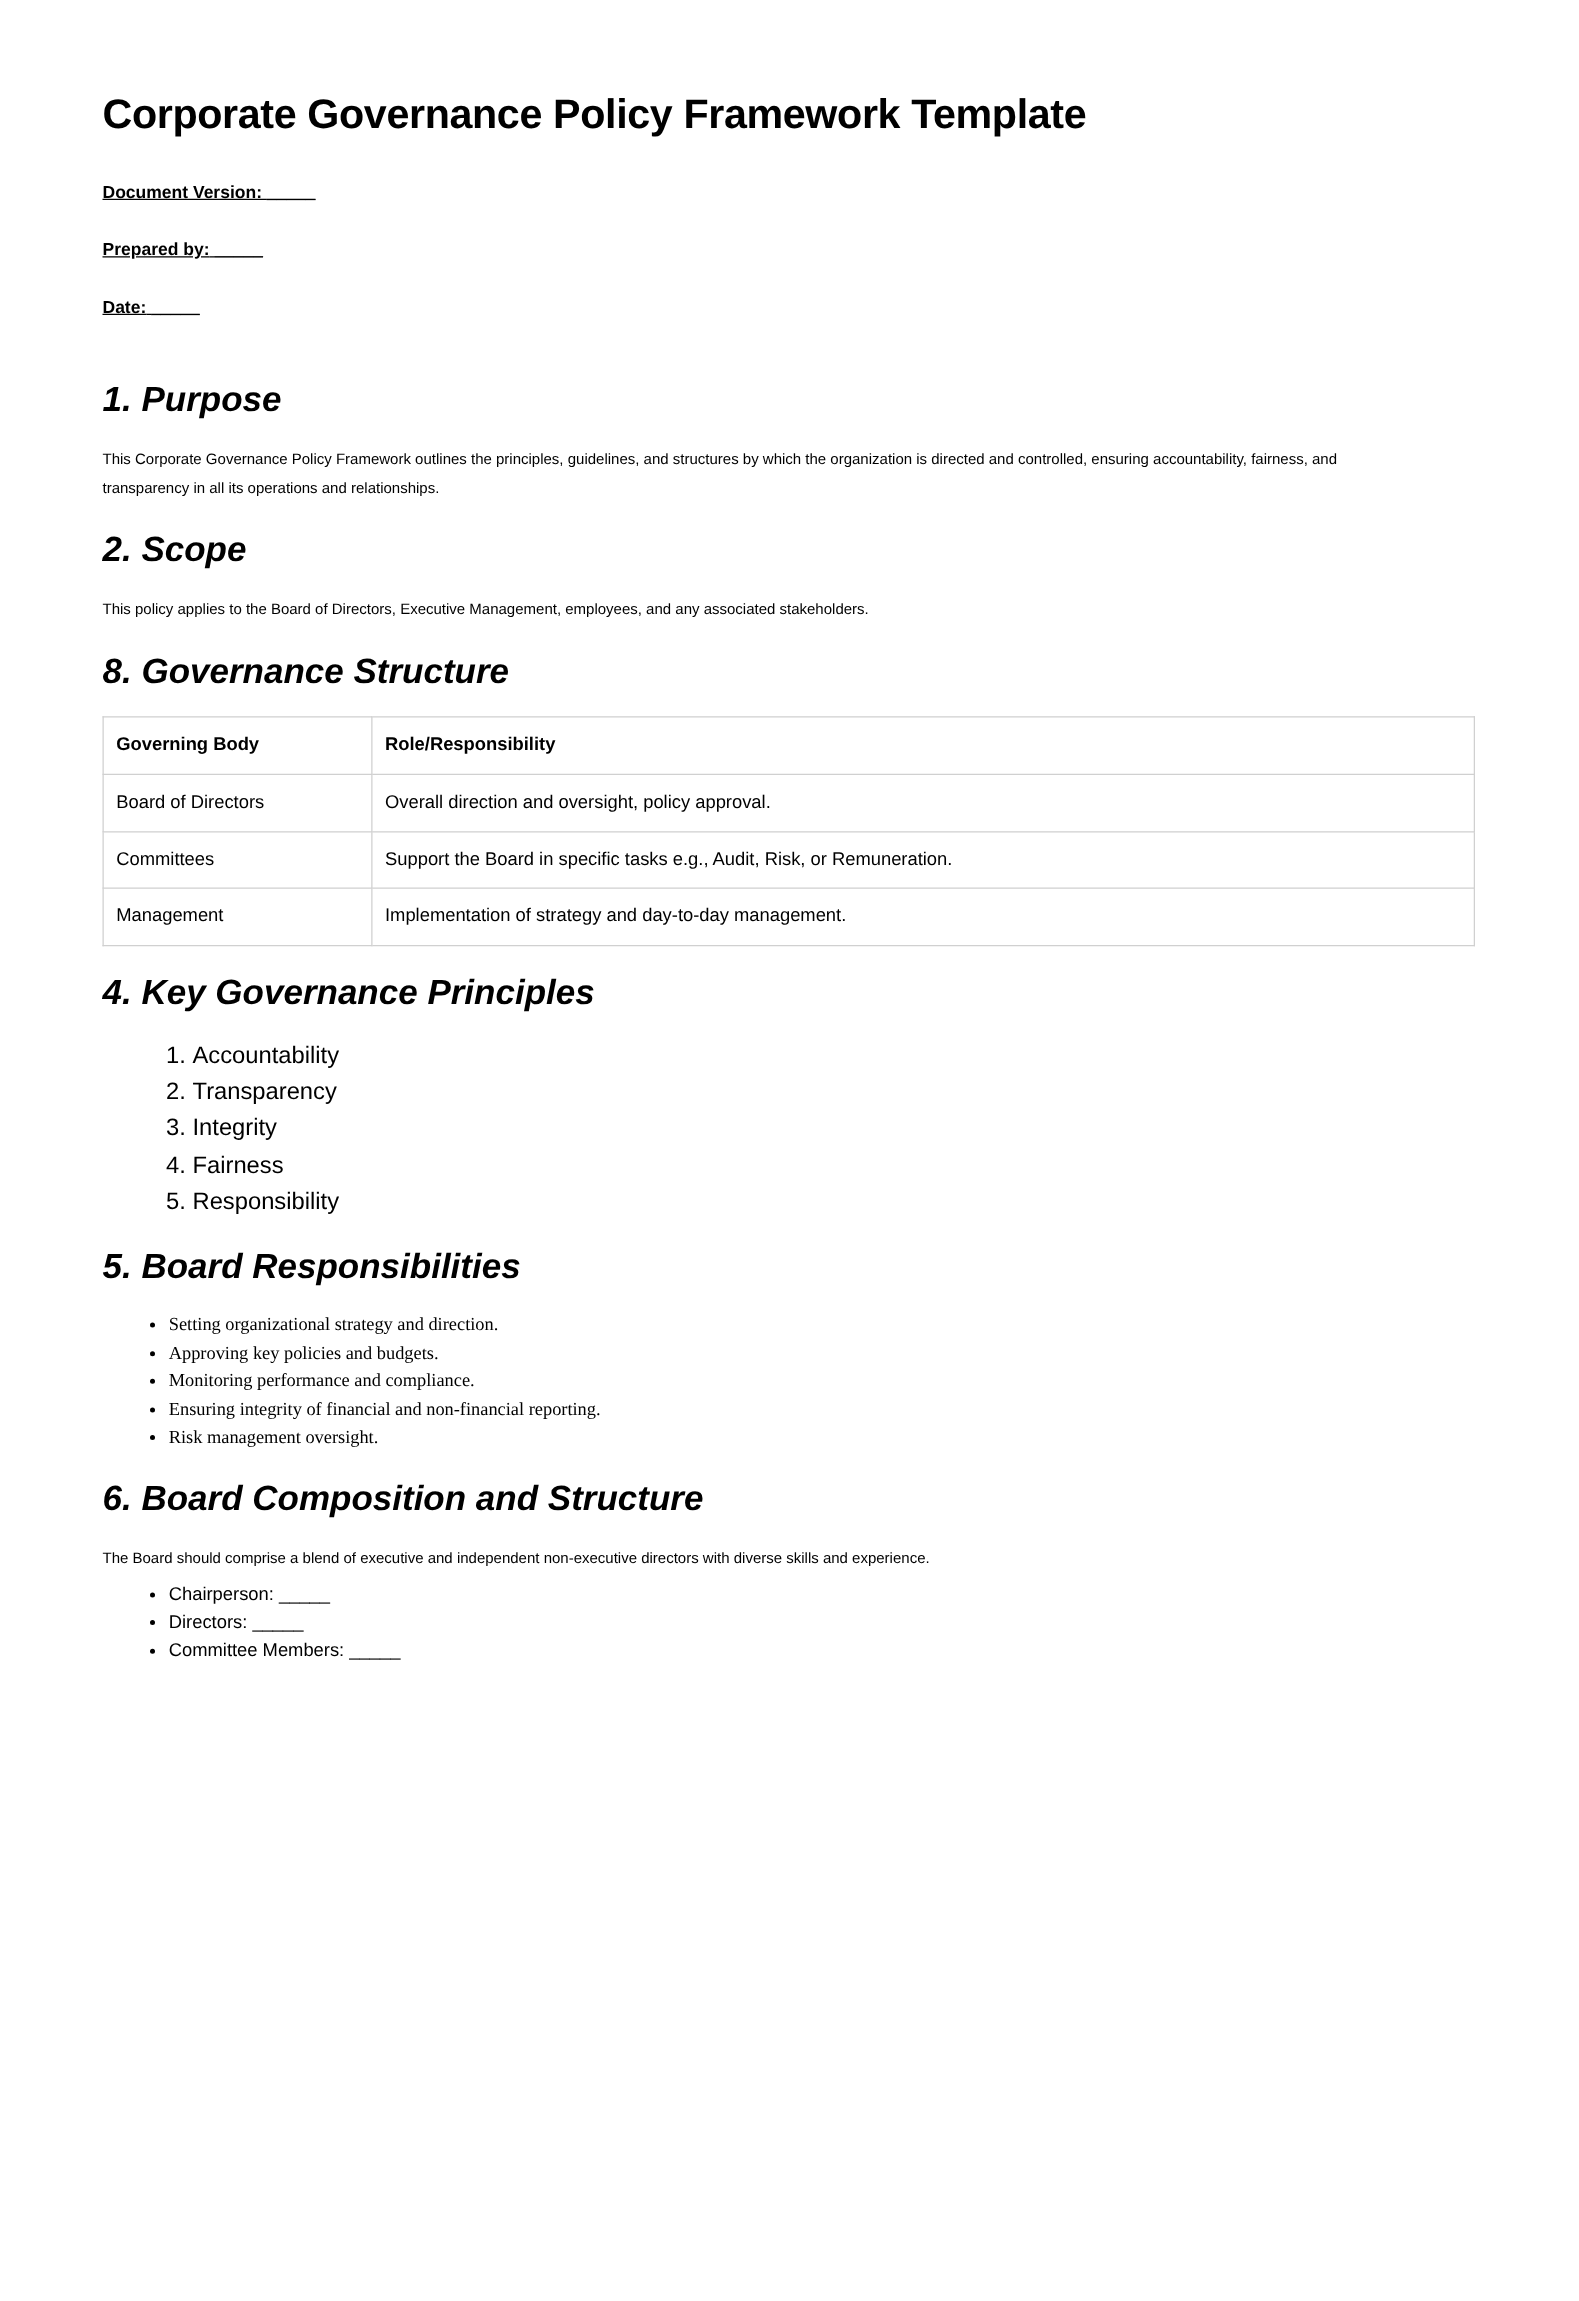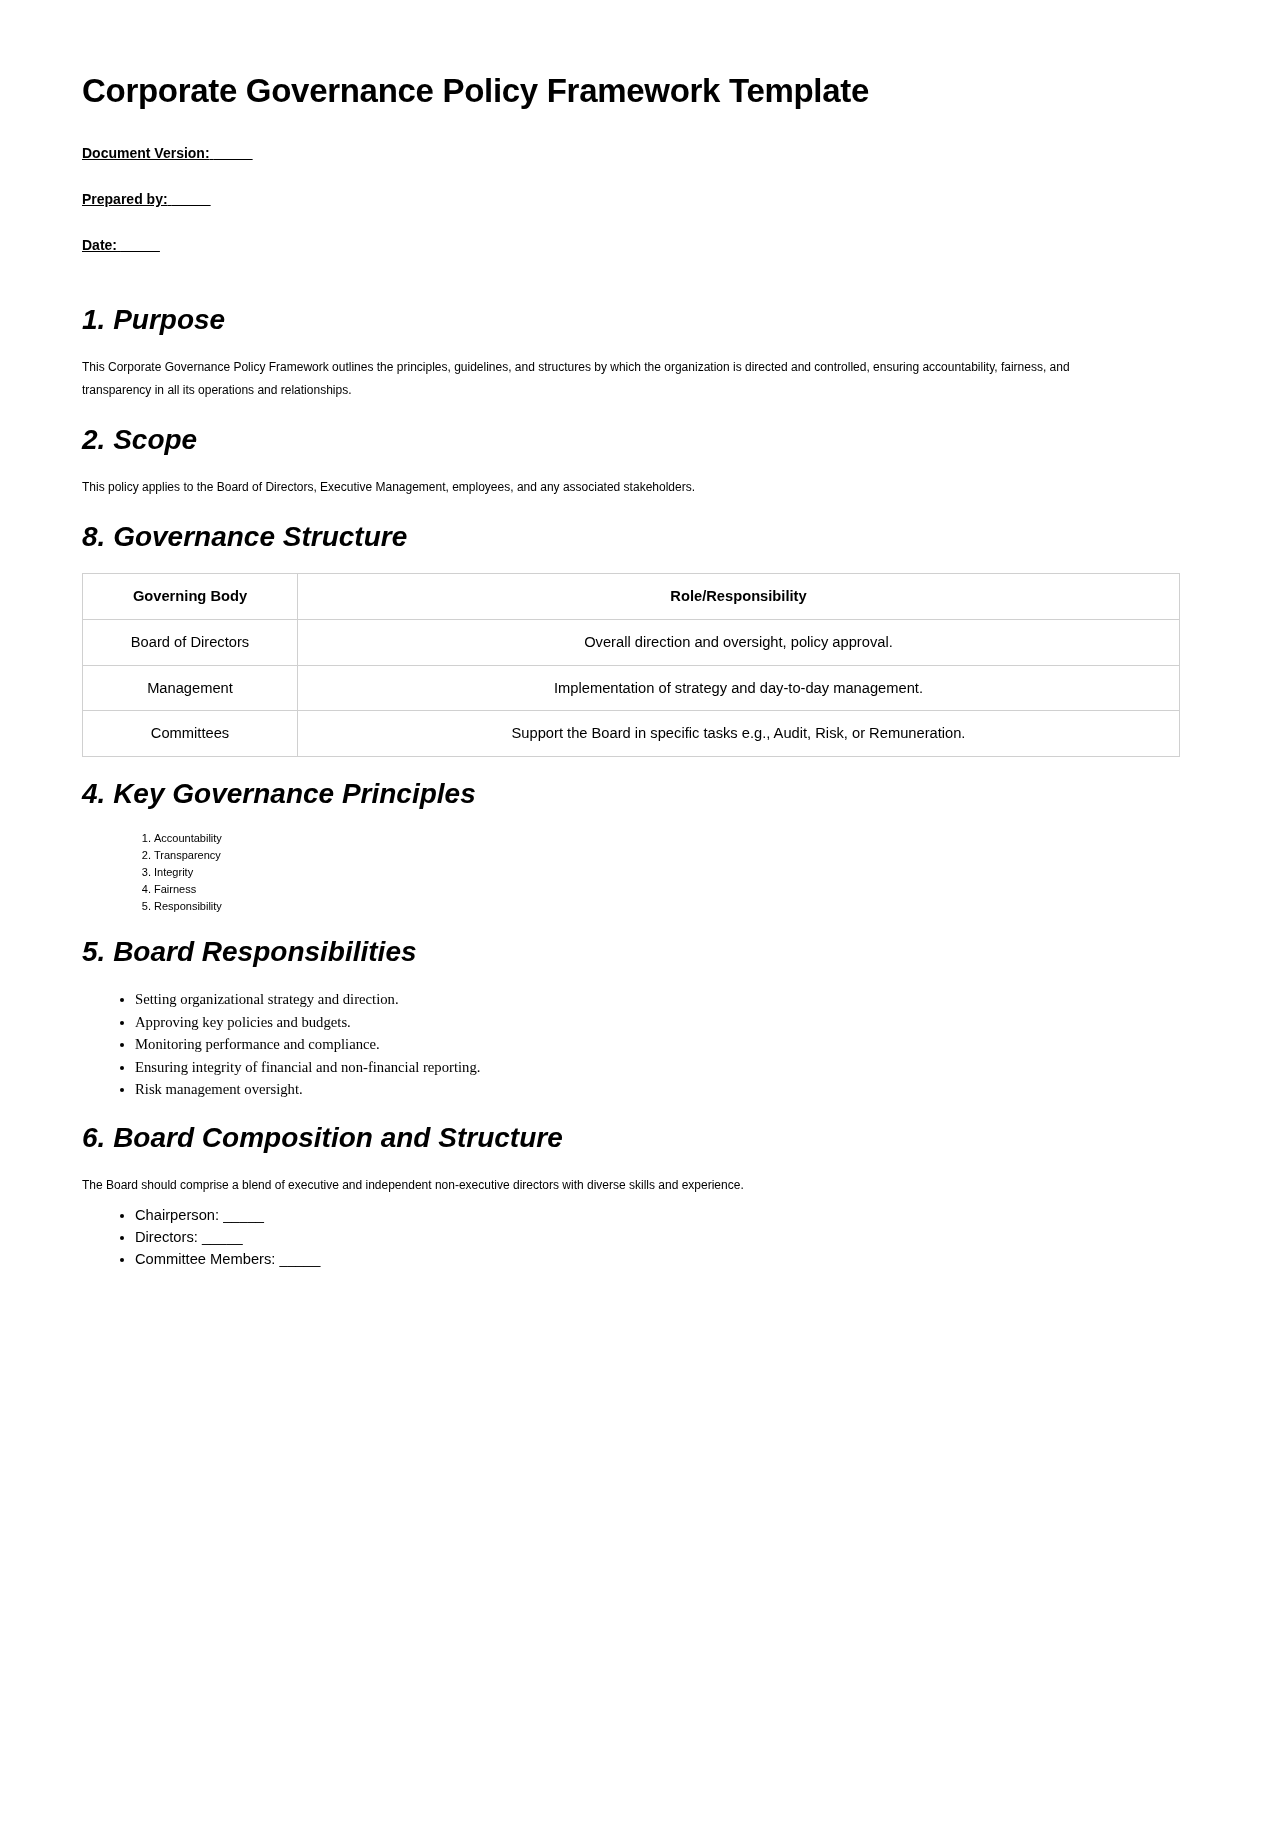--- a/index.html
+++ b/index.html
@@ -63,33 +63,33 @@
     border-collapse: collapse;
     width: 100%;
     margin: 0 0 4px 0;
     table-layout: fixed;
   }
   table.gov-table th,
   table.gov-table td {
     border: 1px solid #d0d0d0;
     padding: 12px 10px 12px 10px;
     font-size: 14.7px;
-    text-align: center;
+    text-align: left;
     vertical-align: middle;
     line-height: 1.4;
     height: 13px;
   }
   table.gov-table th {
     font-weight: bold;
   }
   table.gov-table col.c1 { width: 215px; }
   ol.numbered-list {
     margin: 0;
     padding-left: 72px;
-    font-size: 11px;
+    font-size: 19px;
     line-height: 1.53;
   }
   ol.numbered-list li { margin: 0; }
   ul.bullet-list {
     margin: 0;
     padding-left: 53px;
     font-size: 14.7px;
     line-height: 1.53;
     font-family: Liberation Serif, serif;
   }
@@ -141,26 +141,26 @@
         <th>Governing Body</th>
         <th>Role/Responsibility</th>
       </tr>
     </thead>
     <tbody>
       <tr>
         <td>Board of Directors</td>
         <td>Overall direction and oversight, policy approval.</td>
       </tr>
       <tr>
+        <td>Committees</td>
+        <td>Support the Board in specific tasks e.g., Audit, Risk, or Remuneration.</td>
+      </tr>
+      <tr>
         <td>Management</td>
         <td>Implementation of strategy and day-to-day management.</td>
-      </tr>
-      <tr>
-        <td>Committees</td>
-        <td>Support the Board in specific tasks e.g., Audit, Risk, or Remuneration.</td>
       </tr>
     </tbody>
   </table>
 
   <h2 class="section-heading">4. Key Governance Principles</h2>
   <ol class="numbered-list">
     <li>Accountability</li>
     <li>Transparency</li>
     <li>Integrity</li>
     <li>Fairness</li>

